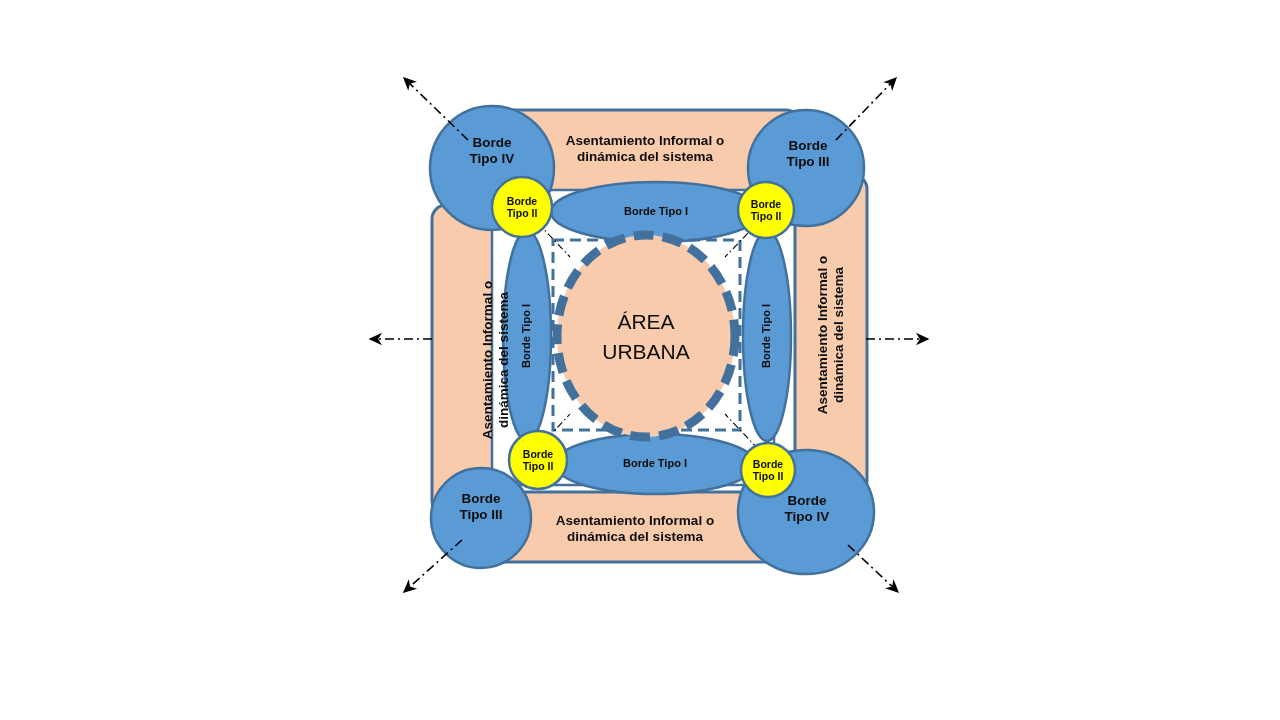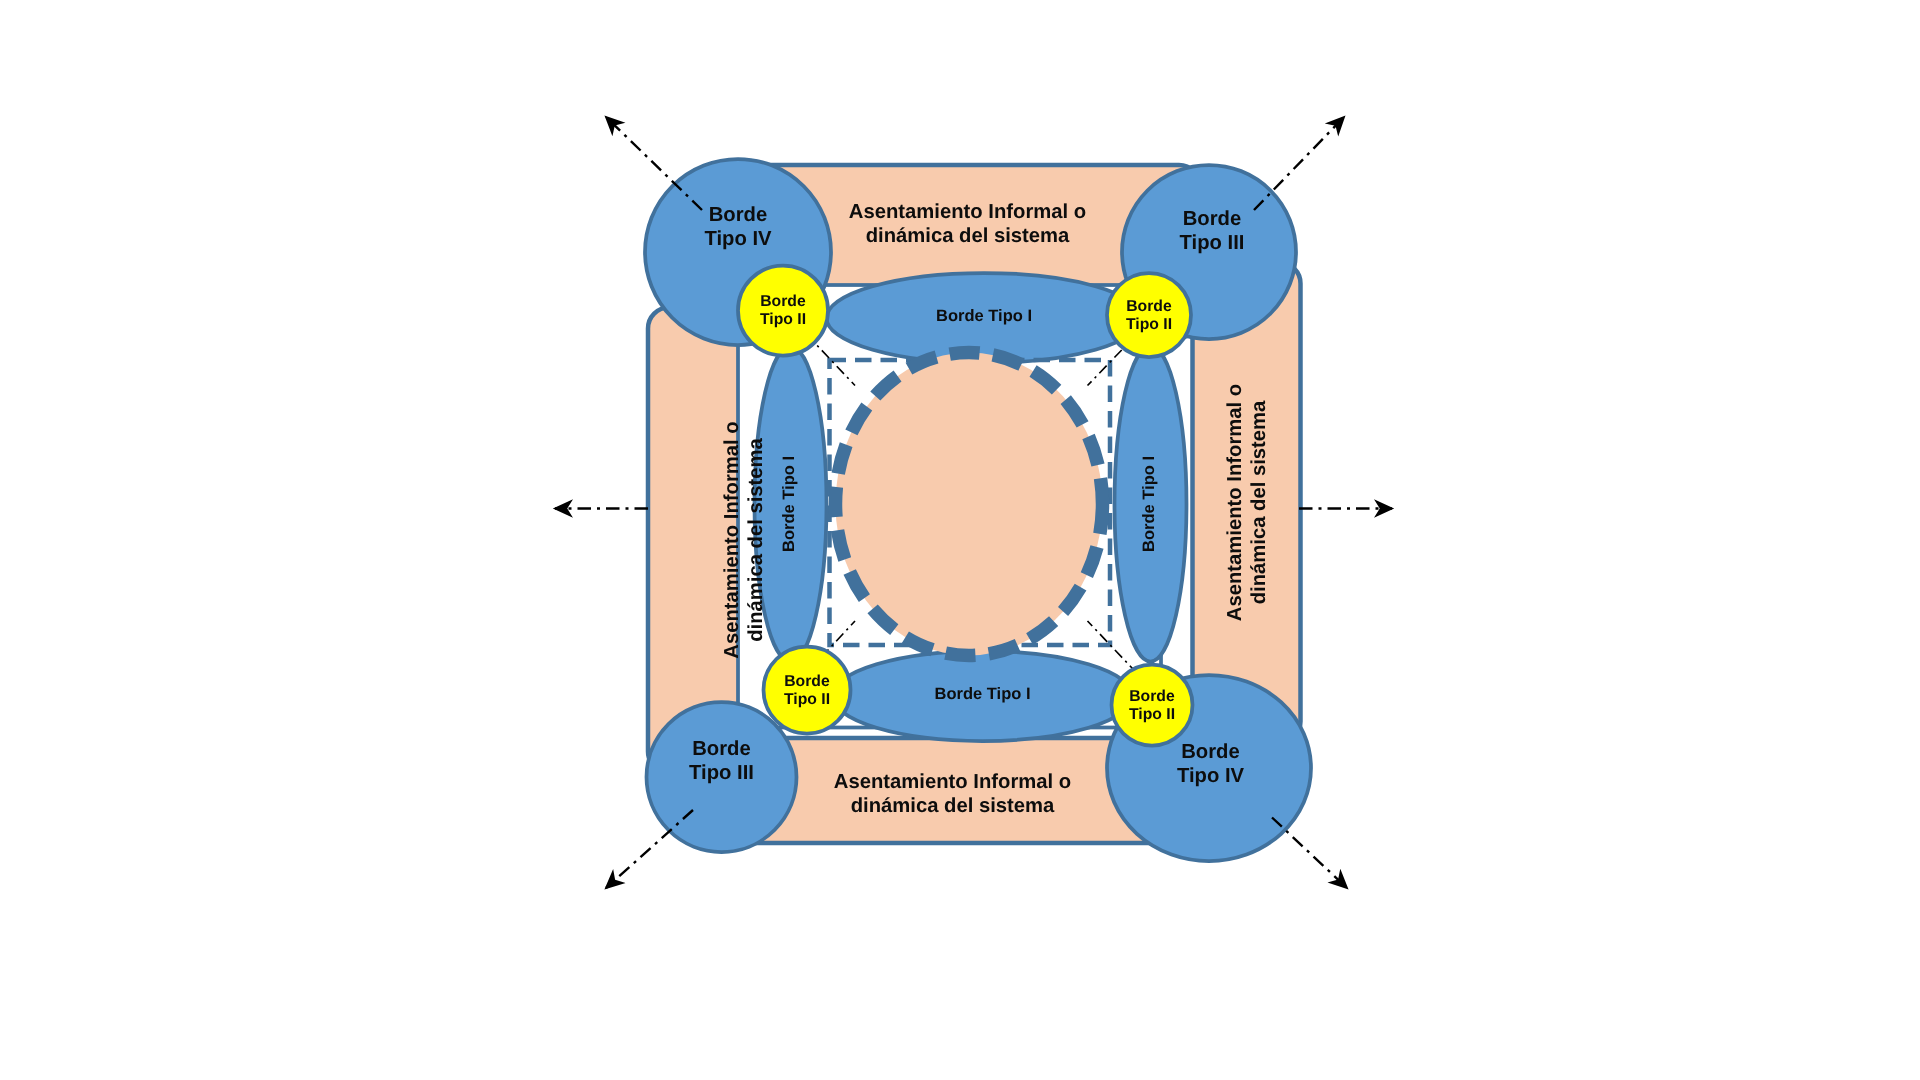--- a/index.html
+++ b/index.html
@@ -129,14 +129,16 @@
 
   <div class="lbl lbl-big" style="left:758px;top:134px;width:100px;height:40px;">Borde
 Tipo III</div>
 
   <div class="lbl lbl-big" style="left:431px;top:487px;width:100px;height:40px;">Borde
 Tipo III</div>
 
   <div class="lbl lbl-big" style="left:757px;top:489px;width:100px;height:40px;">Borde
 Tipo IV</div>
 
+  <div class="lbl lbl-center" style="left:571px;top:304px;width:150px;height:66px;">ÁREA
+URBANA</div>
 
 </div>
 
 </body></html>

